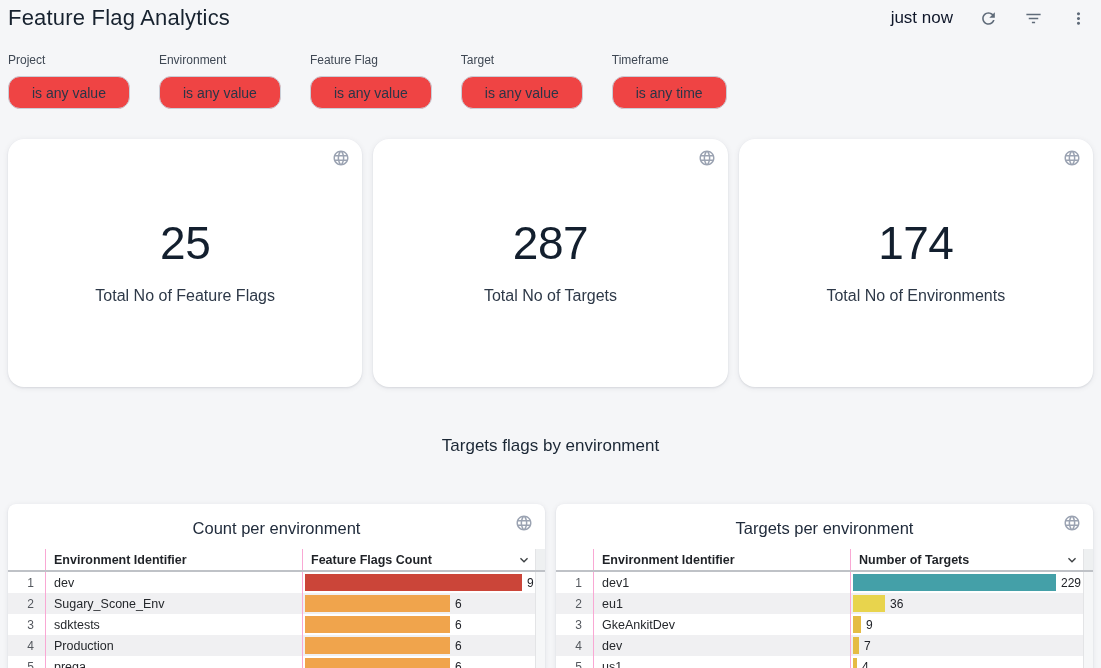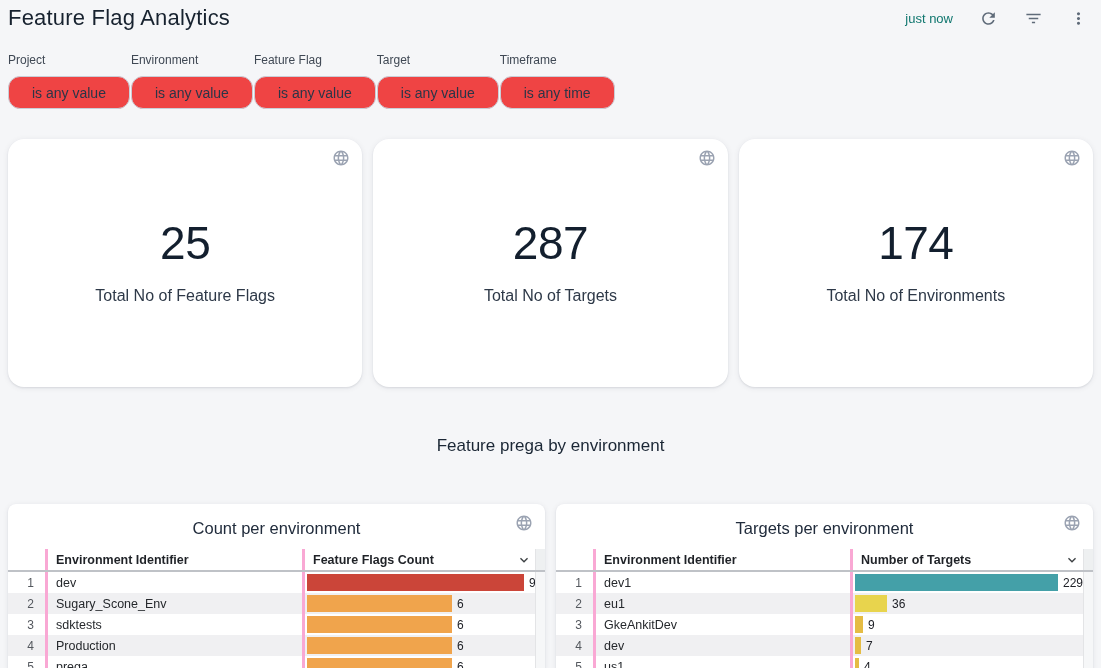--- a/index.html
+++ b/index.html
@@ -9,25 +9,25 @@
     background:#f5f6f8;
     color:#1d2838;
   }
   
   .top-header {
     display:flex; align-items:center; justify-content:space-between;
     padding:4px 13px 0 8px; height:32px;
   }
   .page-title { font-size:22px; font-weight:500; color:#17222f; letter-spacing:.2px; }
   .header-right { display:flex; align-items:center; gap:26px; color:#5f6b79; }
-  .updated-text { font-size:13px; color:#0f766e; }
+  .updated-text { font-size:17px; color:#0f172a; }
   .icon-btn { background:none; border:none; cursor:pointer; color:#5f6b79; display:flex; align-items:center; padding:0; }
   .icon-btn svg { display:block; }
   
-  .filter-bar { display:flex; gap:1px; padding:0 8px; margin-top:21px; }
+  .filter-bar { display:flex; gap:29px; padding:0 8px; margin-top:21px; }
   .filter-group { display:flex; flex-direction:column; }
   .filter-label { font-size:12px; color:#3f4854; margin-bottom:9px; }
   .filter-btn {
     background:#ef4444; border:1px solid #c9ced7; border-radius:12px;
     height:33px; padding:0 23px; font-size:14px; color:#2b3547;
     font-family:"Liberation Sans", sans-serif; cursor:pointer; white-space:nowrap;
   }
   
   .stats-row { display:flex; gap:11px; margin:30px 8px 0 8px; }
   .card {
@@ -45,21 +45,21 @@
   .tables-row { display:flex; gap:11px; margin:48px 8px 0 8px; }
   .table-card { flex:1; padding-top:12px; border-radius:8px; }
   .table-card-title { text-align:center; font-size:16.5px; font-weight:500; color:#212c3c; height:24px; line-height:24px; }
   .lk-table { margin-top:9px; }
   .t-row { display:grid; grid-template-columns:37px 257px 1fr 10px; align-items:stretch; }
   .t-head { height:23px; border-bottom:2px solid #bfc2c7; }
   .t-head .hcell {
     font-size:12.5px; font-weight:bold; color:#1f2227;
     display:flex; align-items:center; padding-left:8px; cursor:pointer;
   }
-  .t-head .hcell.with-border, .t-body-cell.with-border { border-left:3px solid #f9a8d4; }
+  .t-head .hcell.with-border, .t-body-cell.with-border { border-left:1px solid #f9a8d4; }
   .sort-chevron { margin-left:auto; margin-right:3px; color:#3c4043; display:flex; align-items:center; }
   .t-data { height:21px; }
   .t-data.even { background:#f0f0f2; }
   .rownum { font-size:12px; color:#54585e; display:flex; align-items:center; justify-content:flex-end; padding-right:11px; }
   .t-body-cell { display:flex; align-items:center; font-size:12.5px; color:#25282c; padding-left:8px; overflow:hidden; }
   .bar-cell { padding:2px 0 2px 2px; cursor:pointer; }
   .bar { height:17px; flex:0 0 auto; }
   .bar-value { font-size:12px; color:#202228; margin-left:5px; }
   .track-cell { background:#f6f7f8; border-left:1px solid #e3e4e6; }
   .t-head .track-cell { background:#eef0f1; }
@@ -147,21 +147,21 @@
           <path d="M11.99 2C6.47 2 2 6.48 2 12s4.47 10 9.99 10C17.52 22 22 17.52 22 12S17.52 2 11.99 2zm6.93 6h-2.95c-.32-1.25-.78-2.45-1.38-3.56 1.84.63 3.37 1.91 4.33 3.56zM12 4.04c.83 1.2 1.48 2.53 1.91 3.96h-3.82c.43-1.43 1.08-2.76 1.91-3.96zM4.26 14C4.1 13.36 4 12.69 4 12s.1-1.36.26-2h3.38c-.08.66-.14 1.32-.14 2 0 .68.06 1.34.14 2H4.26zm.82 2h2.95c.32 1.25.78 2.45 1.38 3.56-1.84-.63-3.37-1.9-4.33-3.56zm2.95-8H5.08c.96-1.66 2.49-2.93 4.33-3.56C8.81 5.55 8.35 6.75 8.03 8zM12 19.96c-.83-1.2-1.48-2.53-1.91-3.96h3.82c-.43 1.43-1.08 2.76-1.91 3.96zM14.34 14H9.66c-.09-.66-.16-1.32-.16-2 0-.68.07-1.35.16-2h4.68c.09.65.16 1.32.16 2 0 .68-.07 1.34-.16 2zm.25 5.56c.6-1.11 1.06-2.31 1.38-3.56h2.95c-.96 1.65-2.49 2.93-4.33 3.56zM16.36 14c.08-.66.14-1.32.14-2 0-.68-.06-1.34-.14-2h3.38c.16.64.26 1.31.26 2s-.1 1.36-.26 2h-3.38z"></path>
         </svg>
     </span>
     <div class="stat-inner">
       <div class="stat-value">174</div>
       <div class="stat-label">Total No of Environments</div>
     </div>
   </div>
 </div>
 
-<div class="section-title">Feature prega by environment</div>
+<div class="section-title">Targets flags by environment</div>
 
 <div class="tables-row">
 
   <div class="card table-card">
     <span class="tile-globe">
       <svg viewBox="0 0 24 24" width="18" height="18" fill="currentColor">
           <path d="M11.99 2C6.47 2 2 6.48 2 12s4.47 10 9.99 10C17.52 22 22 17.52 22 12S17.52 2 11.99 2zm6.93 6h-2.95c-.32-1.25-.78-2.45-1.38-3.56 1.84.63 3.37 1.91 4.33 3.56zM12 4.04c.83 1.2 1.48 2.53 1.91 3.96h-3.82c.43-1.43 1.08-2.76 1.91-3.96zM4.26 14C4.1 13.36 4 12.69 4 12s.1-1.36.26-2h3.38c-.08.66-.14 1.32-.14 2 0 .68.06 1.34.14 2H4.26zm.82 2h2.95c.32 1.25.78 2.45 1.38 3.56-1.84-.63-3.37-1.9-4.33-3.56zm2.95-8H5.08c.96-1.66 2.49-2.93 4.33-3.56C8.81 5.55 8.35 6.75 8.03 8zM12 19.96c-.83-1.2-1.48-2.53-1.91-3.96h3.82c-.43 1.43-1.08 2.76-1.91 3.96zM14.34 14H9.66c-.09-.66-.16-1.32-.16-2 0-.68.07-1.35.16-2h4.68c.09.65.16 1.32.16 2 0 .68-.07 1.34-.16 2zm.25 5.56c.6-1.11 1.06-2.31 1.38-3.56h2.95c-.96 1.65-2.49 2.93-4.33 3.56zM16.36 14c.08-.66.14-1.32.14-2 0-.68-.06-1.34-.14-2h3.38c.16.64.26 1.31.26 2s-.1 1.36-.26 2h-3.38z"></path>
         </svg>
     </span>
     <div class="table-card-title">Count per environment</div>

